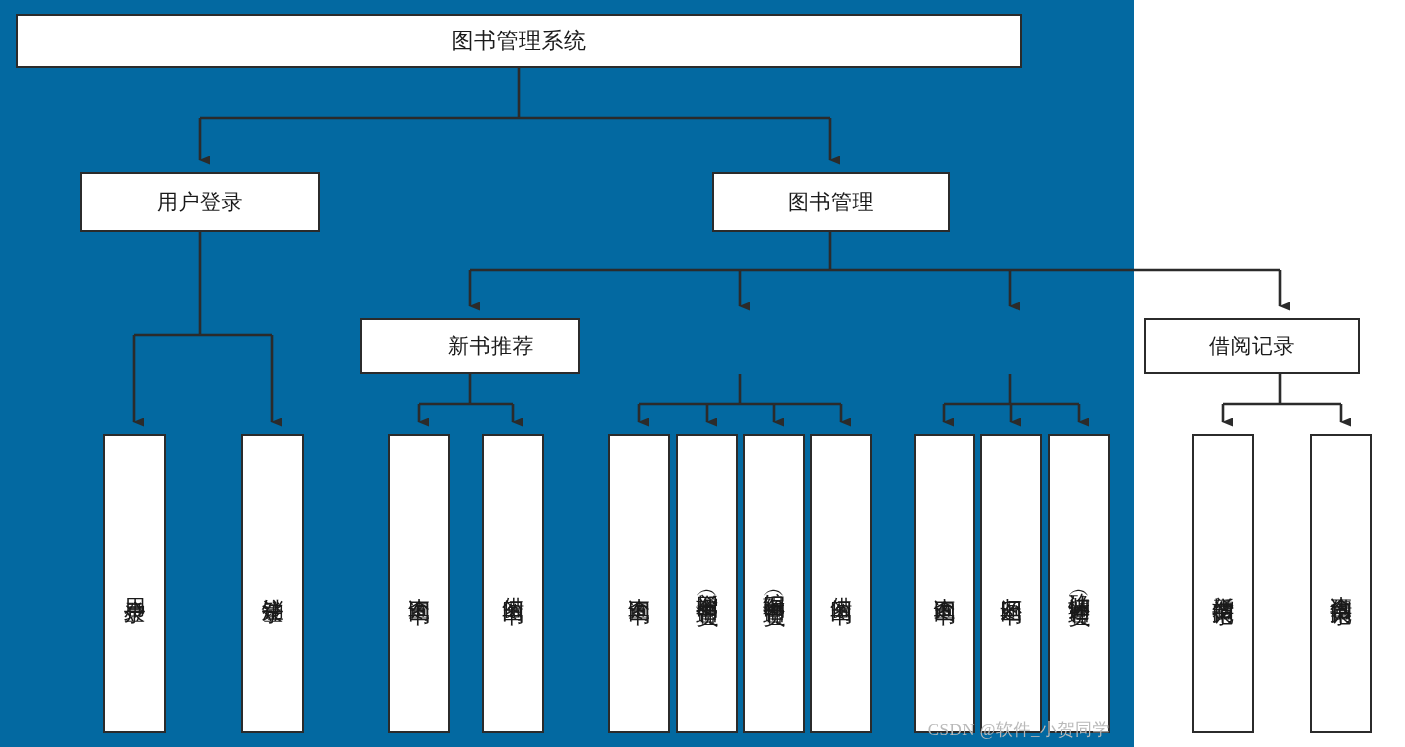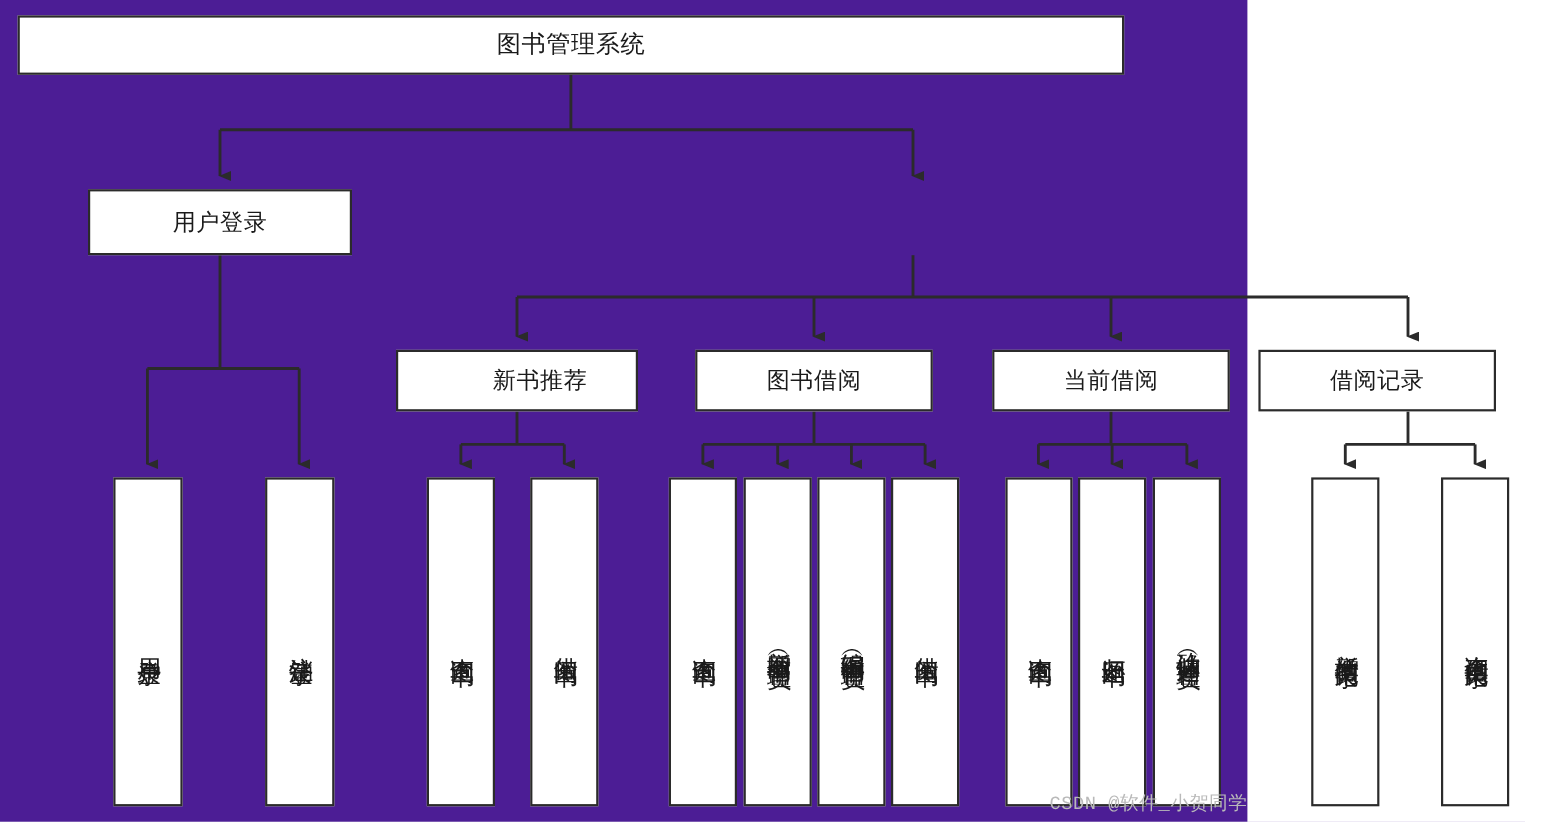--- a/index.html
+++ b/index.html
@@ -10,21 +10,21 @@
   body {
     width: 1405px;
     height: 747px;
     font-family: "DejaVu Sans", "Liberation Sans", sans-serif;
     overflow: hidden;
   }
   #diagram-root {
     position: relative;
     width: 1134px;
     height: 747px;
-    background: #4c1d95;
+    background: #0369a1;
   }
   svg#connectors {
     position: absolute;
     left: 0;
     top: 0;
     width: 1405px;
     height: 747px;
   }
   .node {
     position: absolute;
@@ -56,25 +56,25 @@
   .node.vertical .label {
     writing-mode: vertical-rl;
     text-orientation: upright;
     font-size: 22px;
     line-height: 1.12;
     letter-spacing: 2px;
     max-height: 100%;
   }
   #watermark {
     position: absolute;
-    right: 0;
+    right: 24px;
     bottom: 6px;
     font-size: 17px;
     color: #b9b9b9;
-    font-family: Liberation Mono, monospace;
+    font-family: Liberation Serif, serif;
     letter-spacing: 0.5px;
     pointer-events: none;
   }
 </style>
 </head>
 <body>
 
 <div id="diagram-root">
 
   <svg id="connectors" viewBox="0 0 1405 747" xmlns="http://www.w3.org/2000/svg">
@@ -127,29 +127,26 @@
     </g>
   </svg>
 
   <div class="node root horizontal" id="node-root" style="left: 16px; top: 14px; width: 1006px; height: 54px;">
     <span class="label">图书管理系统</span>
   </div>
 
   <div class="node horizontal" id="node-l2-0" style="left: 80px; top: 172px; width: 240px; height: 60px;">
     <span class="label">用户登录</span>
   </div>
+  <div class="node horizontal" id="node-l2-1" style="left: 712px; top: 172px; width: 238px; height: 60px;">
+    <span class="label">图书管理</span>
+  </div>
 
   <div class="node horizontal" id="node-l3-0" style="left: 360px; top: 318px; width: 220px; height: 56px; padding-left: 42px;">
     <span class="label">新书推荐</span>
-  </div>
-  <div class="node horizontal" id="node-l3-1" style="left: 632px; top: 318px; width: 216px; height: 56px;">
-    <span class="label">图书借阅</span>
-  </div>
-  <div class="node horizontal" id="node-l3-2" style="left: 902px; top: 318px; width: 216px; height: 56px;">
-    <span class="label">当前借阅</span>
   </div>
   <div class="node horizontal" id="node-l3-3" style="left: 1144px; top: 318px; width: 216px; height: 56px;">
     <span class="label">借阅记录</span>
   </div>
 
   <div class="node vertical" id="node-leaf-0" style="left: 103px; top: 434px; width: 63px; height: 299px;">
     <span class="label">用户登录</span>
   </div>
   <div class="node vertical" id="node-leaf-1" style="left: 241px; top: 434px; width: 63px; height: 299px;">
     <span class="label">注销登录</span>

